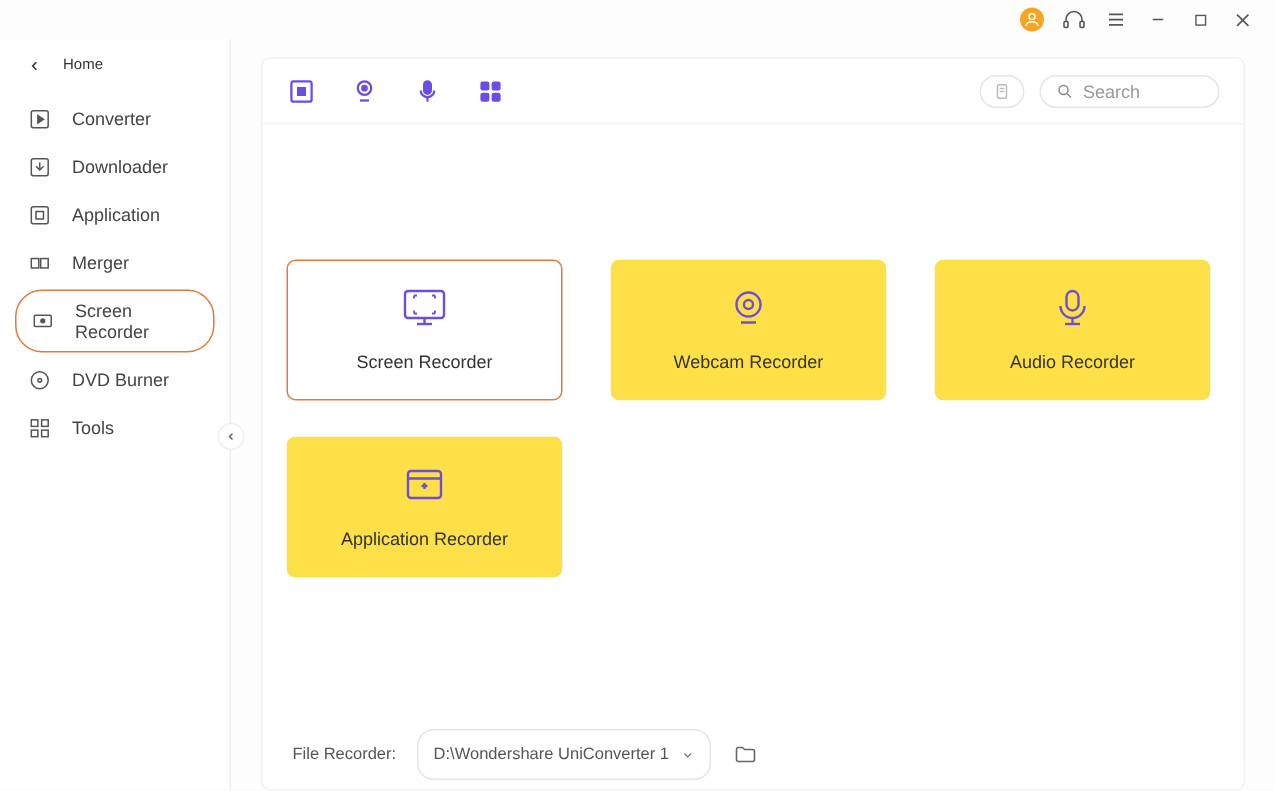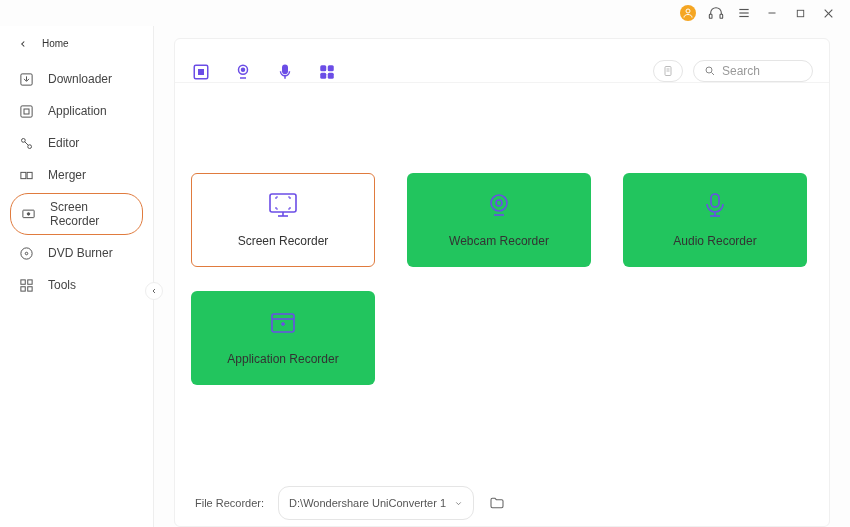--- a/index.html
+++ b/index.html
@@ -10,30 +10,30 @@
 .avatar-icon { width: 18px; height: 18px; border-radius: 50%; background: #f5a623; display: flex; align-items:center; justify-content:center; }
 .body { flex: 1; display: flex; }
 .sidebar { width: 154px; background: #fff; border-right: 1px solid #eee; padding-top: 12px; position: relative; }
 .home-row { display: flex; align-items:center; gap: 14px; padding: 0 16px 14px 18px; font-size: 10px; cursor:pointer; color:#333; }
 .side-item { display: flex; align-items:center; gap: 14px; padding: 8px 14px 8px 18px; font-size: 12px; color: #444; cursor:pointer; }
 .side-item .si-icon { width: 16px; height: 16px; display:flex; align-items:center; justify-content:center; color:#555; }
 .side-item.selected { border: 1.5px solid #e07b3e; border-radius: 18px; margin: 2px 10px; padding: 6px 10px; }
 .collapse-btn { position:absolute; right:-10px; top: 256px; width:18px; height:18px; background:#fff; border:1px solid #eee; border-radius:50%; display:flex; align-items:center; justify-content:center; cursor:pointer; color:#666; font-size:10px; }
 .main { flex:1; padding: 12px 20px 0 20px; display:flex; flex-direction:column; }
 .panel { flex:1; background:#fff; border:1px solid #f0f0f0; border-radius:6px; display:flex; flex-direction:column; }
-.toolbar { height: 44px; display:flex; align-items:flex-end; padding:0 16px; border-bottom:1px solid #f3f3f3; }
+.toolbar { height: 44px; display:flex; align-items:center; padding:0 16px; border-bottom:1px solid #f3f3f3; }
 .tool-icons { display:flex; gap: 22px; }
 .tool-icon { width:20px; height:20px; display:flex; align-items:center; justify-content:center; color:#6b4de6; cursor:pointer; }
 .toolbar-right { margin-left:auto; display:flex; gap:10px; align-items:center; }
 .pill { height:22px; border:1px solid #e5e5e5; border-radius:12px; display:flex; align-items:center; padding:0 10px; font-size:12px; color:#999; }
 .pill.small { width:30px; padding:0; justify-content:center; }
 .search-box { width:120px; }
 .search-box svg { margin-right:6px; flex-shrink:0; }
 .card-area { flex:1; padding: 90px 16px 0 16px; display:flex; flex-wrap:wrap; gap: 24px 32px; align-content:flex-start; }
-.card { width:184px; height:94px; background:#22c55e; border-radius:6px; display:flex; flex-direction:column; align-items:center; justify-content:center; gap:16px; cursor:pointer; border:1px solid transparent; }
+.card { width:184px; height:94px; background:#fde047; border-radius:6px; display:flex; flex-direction:column; align-items:center; justify-content:center; gap:16px; cursor:pointer; border:1px solid transparent; }
 .card.selected { border:1.5px solid #e07b3e; background:#fff; }
 .card .card-icon { width:30px; height:26px; display:flex; align-items:center; justify-content:center; color:#6b4de6; }
 .card .card-label { font-size:12px; color:#333; }
 .bottom-bar { height:46px; display:flex; align-items:center; padding:0 20px; gap:14px; font-size:11px; color:#555; }
 .dropdown { height:22px; border:1px solid #e5e5e5; border-radius:11px; display:flex; align-items:center; padding:16px 10px; gap:8px; font-size:11px; color:#555; cursor:pointer; min-width:146px; justify-content:space-between; }
 .folder-btn { width:18px; height:18px; display:flex; align-items:center; justify-content:center; color:#666; cursor:pointer; }
 svg { display:block; }
 </style>
 </head>
 <body>
@@ -84,20 +84,29 @@
     <div class="sidebar">
       <div class="home-row">
         <span>
           <svg width="10" height="10" viewBox="0 0 24 24" fill="none" stroke="#333" stroke-width="2.5">
               <polyline points="15 18 9 12 15 6"></polyline>
             </svg>
         </span>
         <span>Home</span>
       </div>
 
+      <div class="side-item">
+        <span class="si-icon">
+          <svg width="15" height="15" viewBox="0 0 24 24" fill="none" stroke="#555" stroke-width="1.6">
+              <rect x="3" y="3" width="18" height="18" rx="2"></rect>
+              <polygon points="10 8 16 12 10 16" fill="#555"></polygon>
+            </svg>
+        </span>
+        <span>Converter</span>
+      </div>
 
       <div class="side-item">
         <span class="si-icon">
           <svg width="15" height="15" viewBox="0 0 24 24" fill="none" stroke="#555" stroke-width="1.6">
               <rect x="3" y="3" width="18" height="18" rx="2"></rect>
               <path d="M12 7v7"></path>
               <polyline points="8 11 12 15 16 11"></polyline>
             </svg>
         </span>
         <span>Downloader</span>
@@ -106,30 +115,20 @@
       <div class="side-item">
         <span class="si-icon">
           <svg width="15" height="15" viewBox="0 0 24 24" fill="none" stroke="#555" stroke-width="1.6">
               <rect x="3" y="3" width="18" height="18" rx="2"></rect>
               <rect x="8" y="8" width="8" height="8"></rect>
             </svg>
         </span>
         <span>Application</span>
       </div>
 
-      <div class="side-item">
-        <span class="si-icon">
-          <svg width="15" height="15" viewBox="0 0 24 24" fill="none" stroke="#555" stroke-width="1.6">
-              <circle cx="7" cy="7" r="3"></circle>
-              <circle cx="17" cy="17" r="3"></circle>
-              <line x1="9" y1="9" x2="15" y2="15"></line>
-            </svg>
-        </span>
-        <span>Editor</span>
-      </div>
 
       <div class="side-item">
         <span class="si-icon">
           <svg width="15" height="15" viewBox="0 0 24 24" fill="none" stroke="#555" stroke-width="1.6">
               <rect x="3" y="7" width="8" height="10"></rect>
               <rect x="13" y="7" width="8" height="10"></rect>
             </svg>
         </span>
         <span>Merger</span>
       </div>

